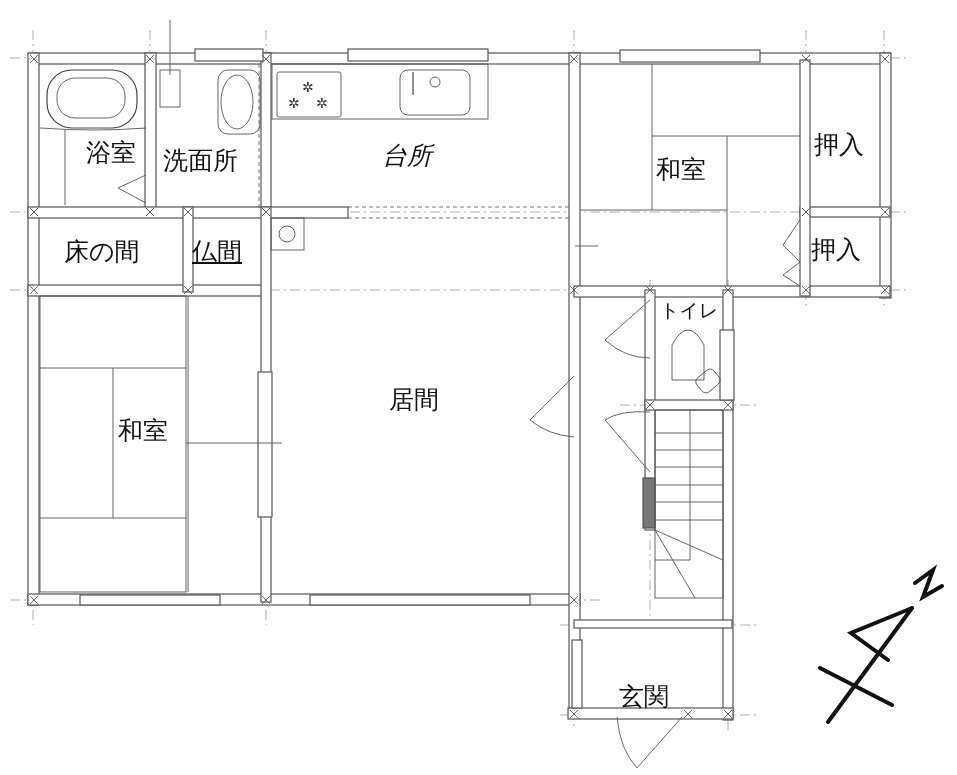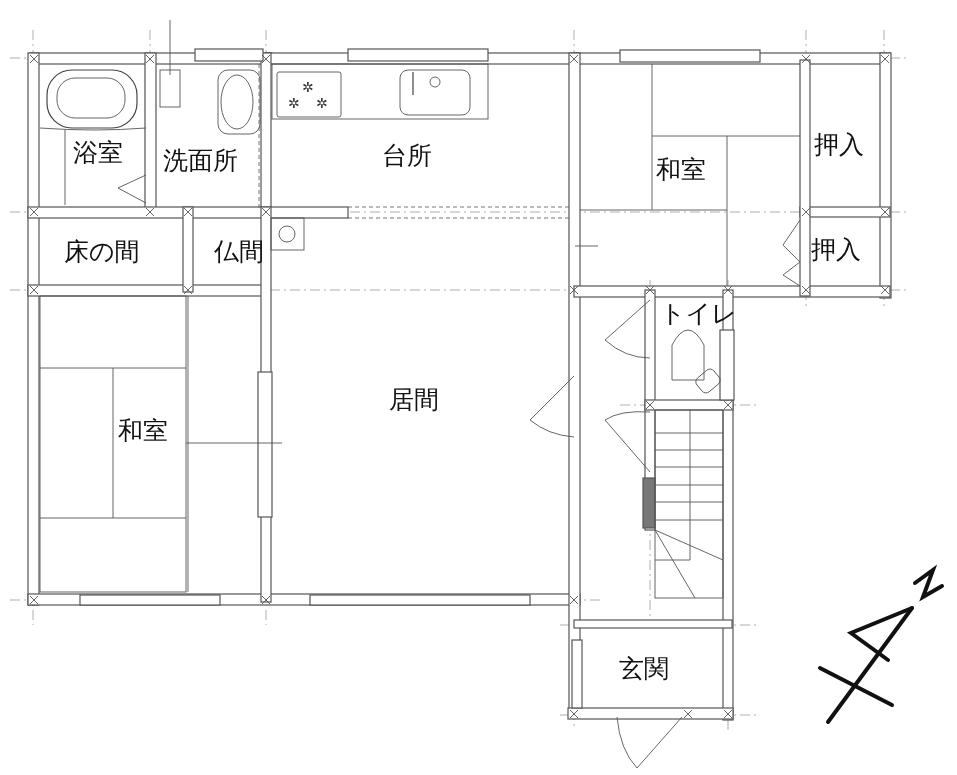--- a/index.html
+++ b/index.html
@@ -4,21 +4,21 @@
   <style>
     html, body { margin: 0; padding: 0; background: #ffffff; }
     body { width: 957px; height: 775px; overflow: hidden; position: relative; font-family: "DejaVu Sans", sans-serif; }
     #plan { position: absolute; left: 0; top: 0; }
     .wall { fill: #ffffff; stroke: #555; stroke-width: 1.2; }
     .grid { stroke: #999; stroke-width: 0.8; stroke-dasharray: 10 4 2 4; fill: none; }
     .line { stroke: #444; stroke-width: 1.2; fill: none; }
     .thin { stroke: #555; stroke-width: 0.9; fill: none; }
     .dash { stroke: #666; stroke-width: 0.9; stroke-dasharray: 4 3; fill: none; }
     .label { position: absolute; font-family: "DejaVu Sans", sans-serif; font-size: 25px; color: #111; white-space: nowrap; line-height: 1; }
-    .label.small { font-size: 25px; }
+    .label.small { font-size: 19px; }
   </style>
 </head>
 <body>
 
 <svg id="plan" width="957" height="775" viewBox="0 0 957 775">
 
   <g>
     <line class="grid" x1="10" y1="58" x2="910" y2="58"></line>
     <line class="grid" x1="10" y1="212" x2="910" y2="212"></line>
     <line class="grid" x1="10" y1="290" x2="910" y2="290"></line>
@@ -194,24 +194,24 @@
   </g>
 
   <g stroke="#111" stroke-width="4" fill="none" stroke-linecap="round">
     <line x1="828" y1="722" x2="912" y2="608"></line>
     <line x1="820" y1="668" x2="892" y2="705"></line>
     <path d="M912 608 L851 633 L888 660"></path>
     <path d="M915 583 L933 570 L923 597 L942 586" stroke-width="4"></path>
   </g>
 </svg>
 
-<div class="label" style="left:73px; top:140px;text-align:center;">浴室</div>
+<div class="label" style="left:86px; top:140px;text-align:center;">浴室</div>
 <div class="label" style="left:163px; top:148px;font-family:Liberation Serif, serif;">洗面所</div>
-<div class="label" style="left:382px; top:143px;">台所</div>
+<div class="label" style="left:382px; top:143px;font-style:italic;">台所</div>
 <div class="label" style="left:64px; top:239px;">床の間</div>
-<div class="label" style="left:214px; top:239px;">仏間</div>
+<div class="label" style="left:192px; top:239px;text-decoration:underline;">仏間</div>
 <div class="label" style="left:118px; top:418px;">和室</div>
 <div class="label" style="left:389px; top:387px;text-align:right;">居間</div>
 <div class="label" style="left:656px; top:157px;">和室</div>
 <div class="label" style="left:814px; top:132px;">押入</div>
 <div class="label" style="left:811px; top:237px;">押入</div>
 <div class="label small" style="left:660px; top:301px;">トイレ</div>
-<div class="label" style="left:619px; top:656px;">玄関</div>
+<div class="label" style="left:619px; top:684px;">玄関</div>
 
 </body></html>

